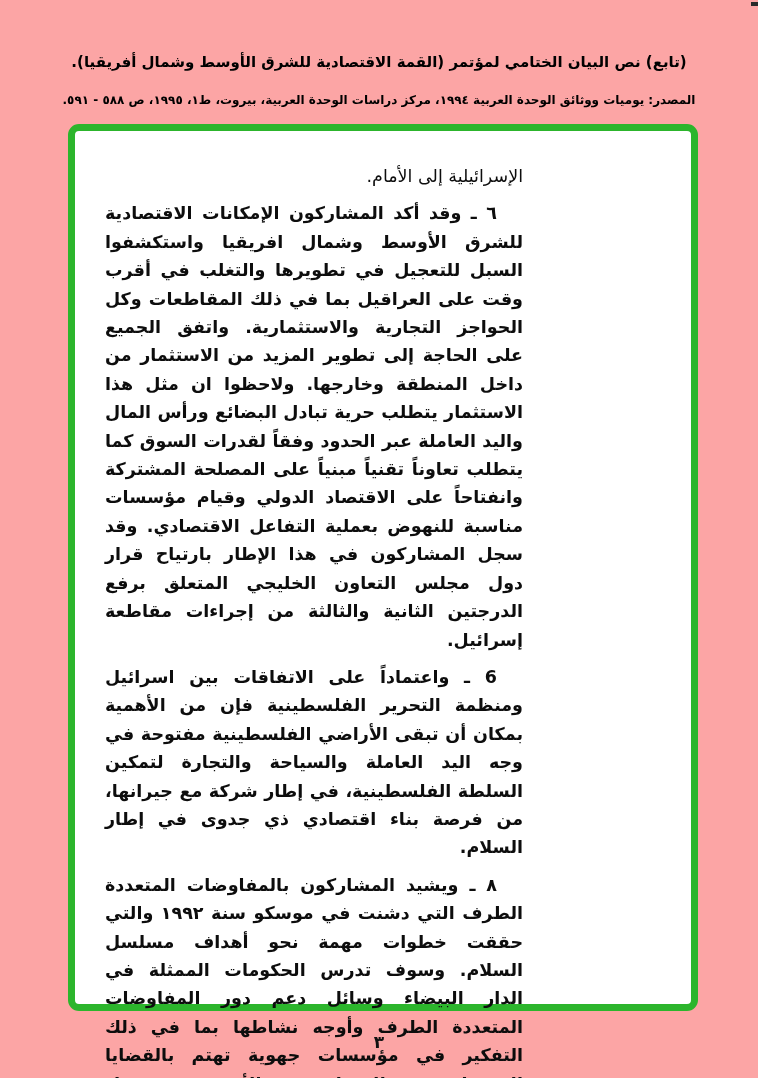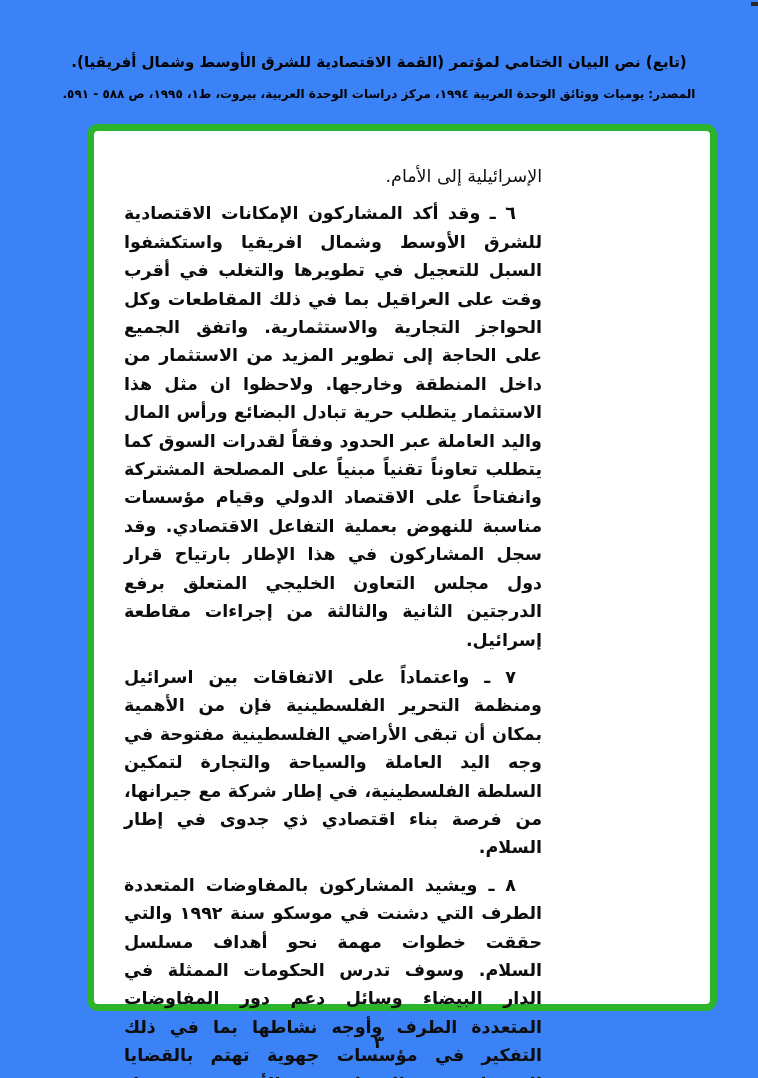--- a/index.html
+++ b/index.html
@@ -1,41 +1,41 @@
 <!DOCTYPE html>
 <html lang="ar"><head>
 <meta charset="utf-8">
 <style>
   * { margin: 0; padding: 0; box-sizing: border-box; }
   html, body { background: #ffffff; }
   .page {
     position: relative;
     width: 758px;
     height: 1078px;
-    background: #3b82f6;
+    background: #fca5a5;
     overflow: hidden;
     font-family: "DejaVu Sans", sans-serif;
     color: #000000;
   }
   .doc-header {
     position: absolute;
     top: 52px;
     left: 0;
     right: 0;
     text-align: center;
     direction: rtl;
     font-weight: bold;
   }
   .doc-title {
     font-size: 15px;
     line-height: 20px;
     letter-spacing: 0.2px;
   }
   .doc-source {
-    margin-top: 14px;
+    margin-top: 20px;
     font-size: 12px;
     line-height: 16px;
   }
   .green-frame {
     position: absolute;
     left: 68px;
     top: 124px;
     width: 630px;
     height: 887px;
     border: 7px solid #2cb52c; 
@@ -86,25 +86,25 @@
 </head>
 <body>
 
 <div class="page">
 
   <div class="doc-header">
     <div class="doc-title">(تابع) نص البيان الختامي لمؤتمر (القمة الاقتصادية للشرق الأوسط وشمال أفريقيا).</div>
     <div class="doc-source">المصدر: يوميات ووثائق الوحدة العربية ١٩٩٤، مركز دراسات الوحدة العربية، بيروت، ط١، ١٩٩٥، ص ٥٨٨ - ٥٩١.</div>
   </div>
 
-  <div class="green-frame" style="border-color: rgb(44, 181, 44); margin-left: 19px;">
+  <div class="green-frame" style="border-color: rgb(44, 181, 44);">
     <div class="text-block">
       <p class="cont-line">الإسرائيلية إلى الأمام.</p>
       <p class="para">٦ ـ وقد أكد المشاركون الإمكانات الاقتصادية للشرق الأوسط وشمال افريقيا واستكشفوا السبل للتعجيل في تطويرها والتغلب في أقرب وقت على العراقيل بما في ذلك المقاطعات وكل الحواجز التجارية والاستثمارية. واتفق الجميع على الحاجة إلى تطوير المزيد من الاستثمار من داخل المنطقة وخارجها. ولاحظوا ان مثل هذا الاستثمار يتطلب حرية تبادل البضائع ورأس المال واليد العاملة عبر الحدود وفقاً لقدرات السوق كما يتطلب تعاوناً تقنياً مبنياً على المصلحة المشتركة وانفتاحاً على الاقتصاد الدولي وقيام مؤسسات مناسبة للنهوض بعملية التفاعل الاقتصادي. وقد سجل المشاركون في هذا الإطار بارتياح قرار دول مجلس التعاون الخليجي المتعلق برفع الدرجتين الثانية والثالثة من إجراءات مقاطعة إسرائيل.</p>
-      <p class="para">٧ ـ واعتماداً على الاتفاقات بين اسرائيل ومنظمة التحرير الفلسطينية فإن من الأهمية بمكان أن تبقى الأراضي الفلسطينية مفتوحة في وجه اليد العاملة والسياحة والتجارة لتمكين السلطة الفلسطينية، في إطار شركة مع جيرانها، من فرصة بناء اقتصادي ذي جدوى في إطار السلام.</p>
+      <p class="para">6 ـ واعتماداً على الاتفاقات بين اسرائيل ومنظمة التحرير الفلسطينية فإن من الأهمية بمكان أن تبقى الأراضي الفلسطينية مفتوحة في وجه اليد العاملة والسياحة والتجارة لتمكين السلطة الفلسطينية، في إطار شركة مع جيرانها، من فرصة بناء اقتصادي ذي جدوى في إطار السلام.</p>
       <p class="para">٨ ـ ويشيد المشاركون بالمفاوضات المتعددة الطرف التي دشنت في موسكو سنة ١٩٩٢ والتي حققت خطوات مهمة نحو أهداف مسلسل السلام. وسوف تدرس الحكومات الممثلة في الدار البيضاء وسائل دعم دور المفاوضات المتعددة الطرف وأوجه نشاطها بما في ذلك التفكير في مؤسسات جهوية تهتم بالقضايا الاقتصادية والإنسانية والأمنية. وسجل المشاركون ان التقدم الحاصل في مسلسل السلام يجب أن يرافقه بحث جدي في حالات التفاوت الاجتماعي والاقتصادي في المنطقة وانه يتطلب التطرق إلى فكرة الأمن في المنطقة في جميع أبعادها الاجتماعية والاقتصادية والسياسية. وفي هذا الإطار اتفق المشاركون على أن هذه القضايا تحتاج إلى أن تدرس على أساس منهجية شمولية تضم</p>
     </div>
   </div>
 
   <div class="page-number">٣</div>
 
   <div class="scan-artifact"></div>
 
 </div>
 

